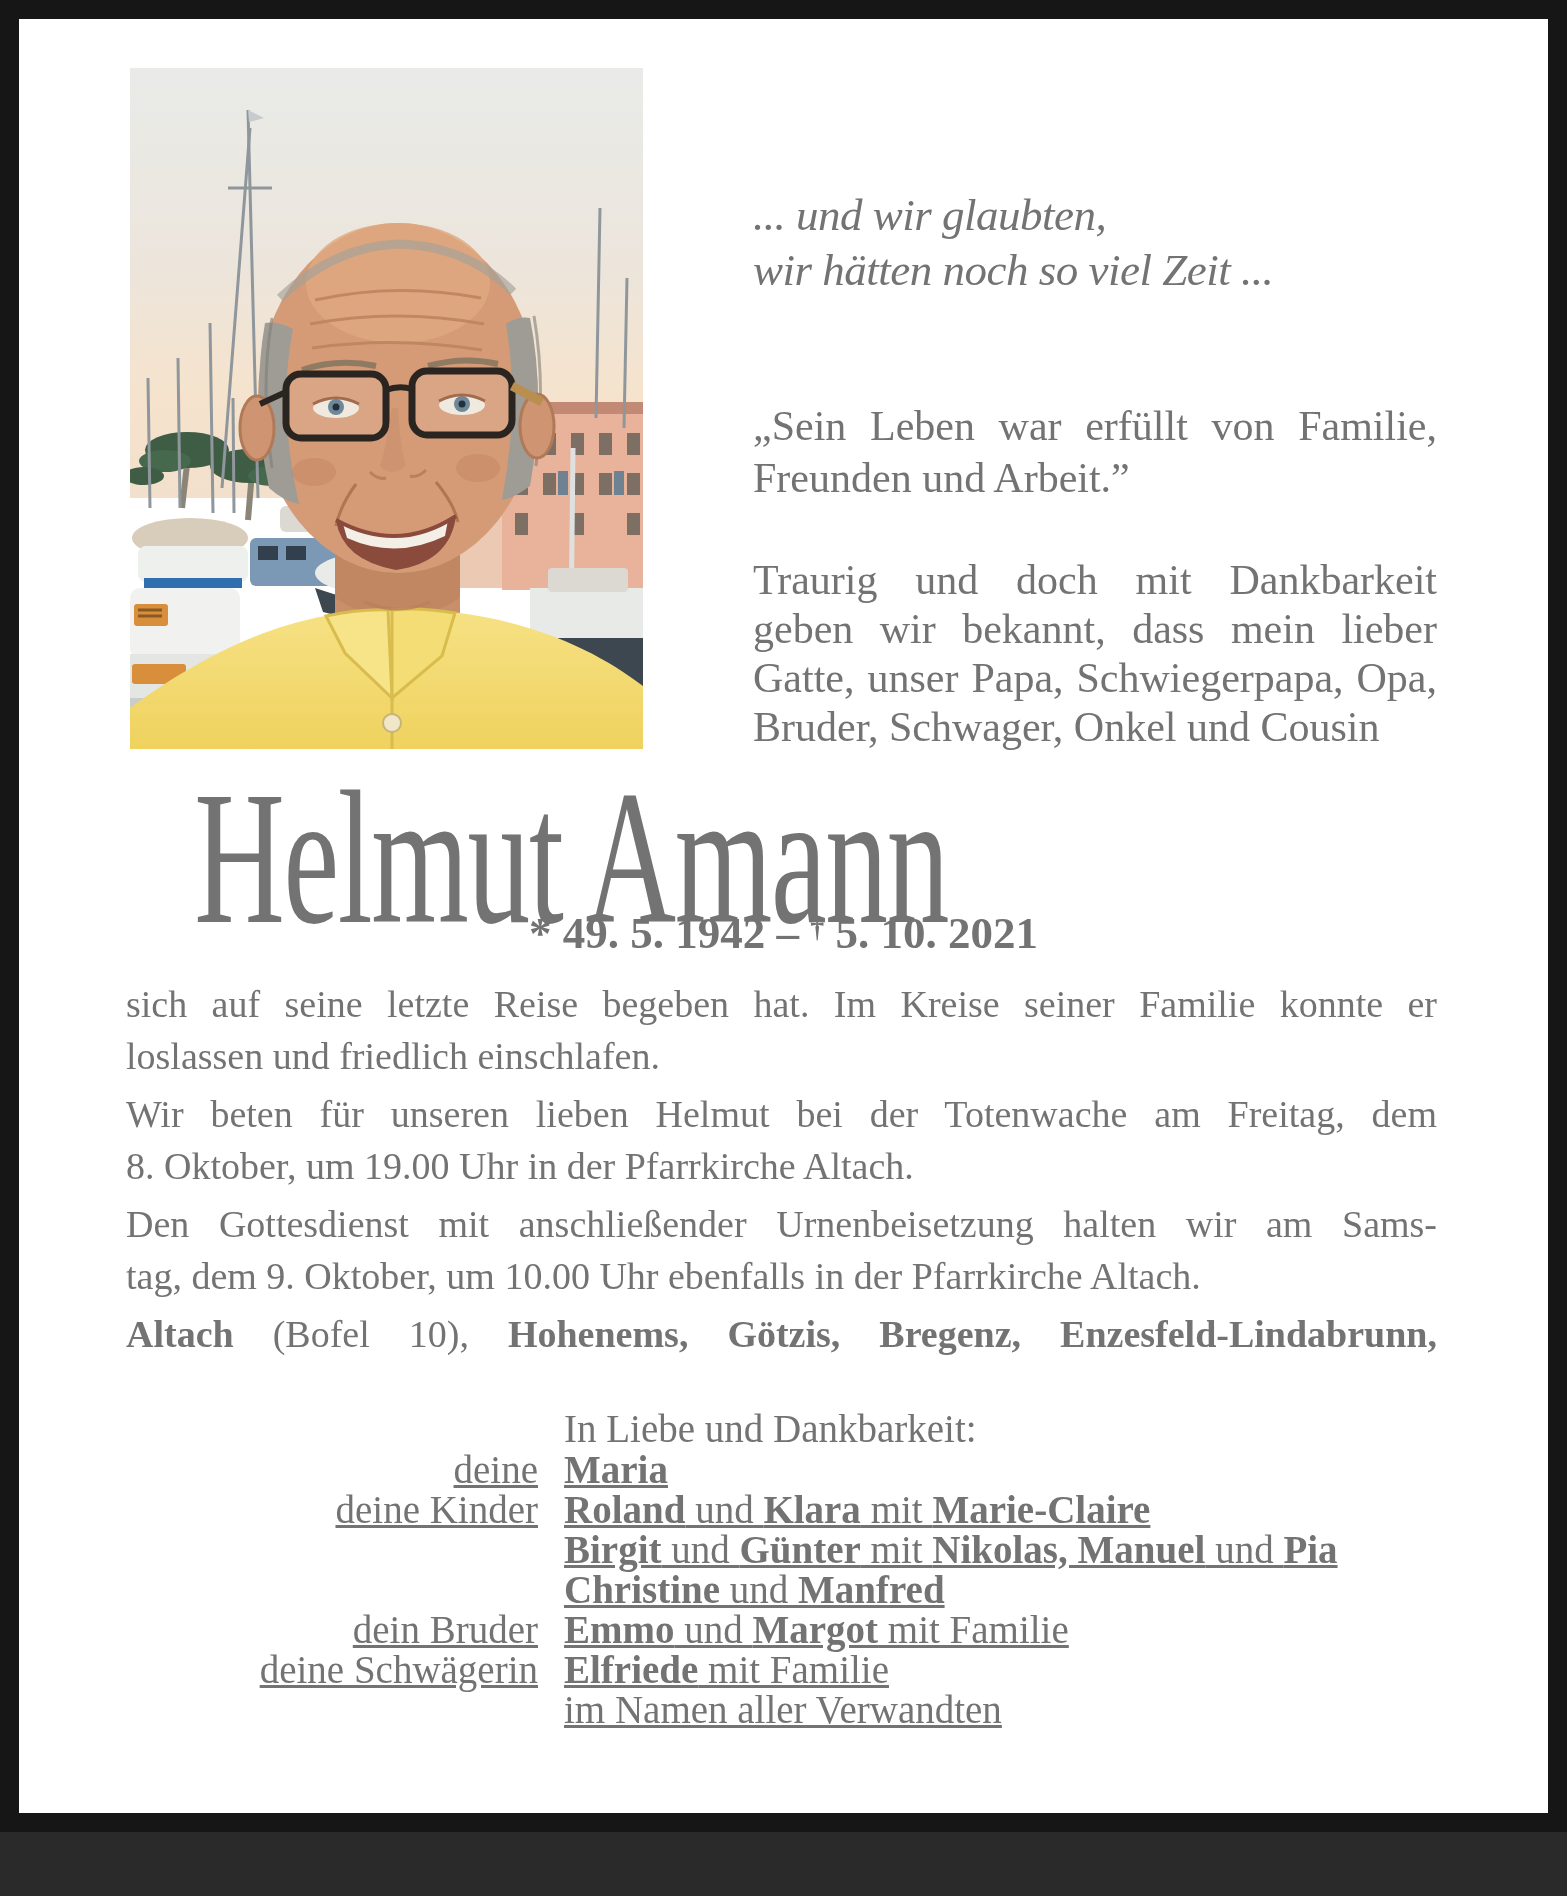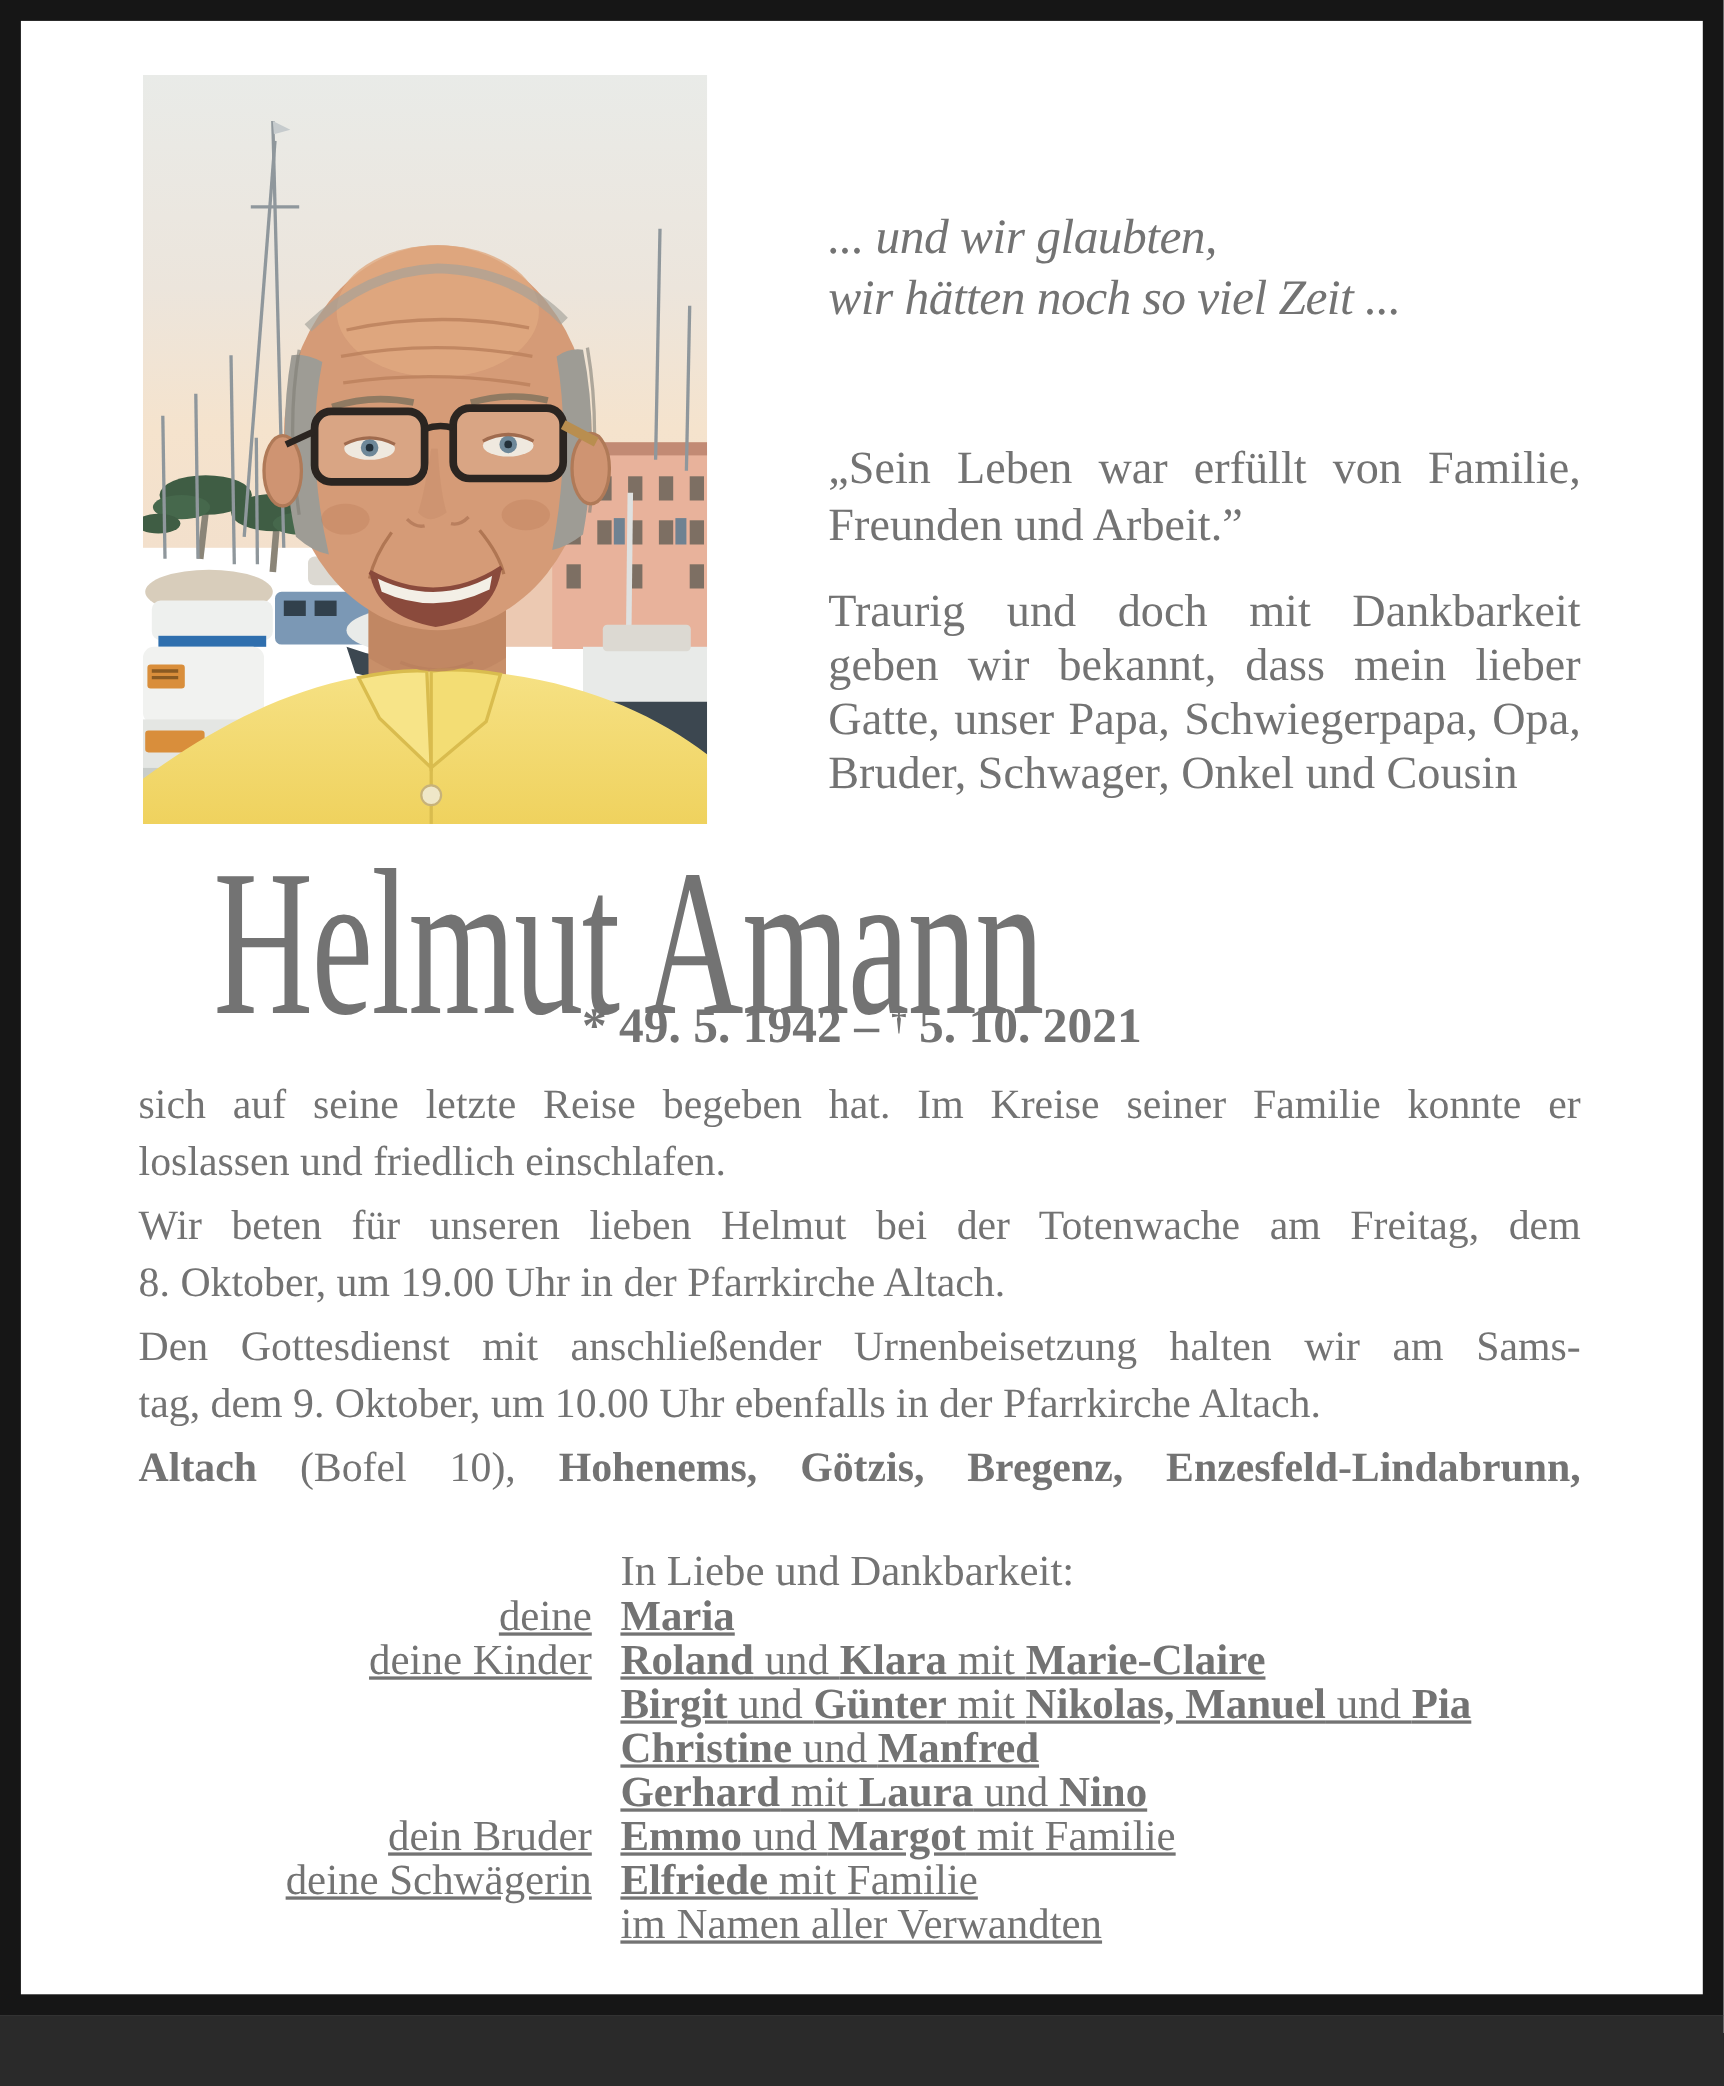--- a/index.html
+++ b/index.html
@@ -26,21 +26,21 @@
   .quote-top{
     position:absolute;left:753px;top:188px;width:700px;
     font-style:italic;font-size:45px;line-height:55px;
     letter-spacing:-0.5px;
   }
   .tribute{
     position:absolute;left:753px;top:400px;width:684px;
     font-size:42px;line-height:52px;
   }
   .intro{
-    position:absolute;left:753px;top:532px;width:684px;
+    position:absolute;left:753px;top:556px;width:684px;
     font-size:42px;line-height:49px;
   }
   .deceased-name{
     position:absolute;left:0;top:768px;width:1567px;
     text-align:left;font-size:190px;line-height:180px;
     white-space:nowrap;
   }
   .deceased-name .stretch{
     display:inline-block;
     transform:scaleX(0.66);
@@ -304,21 +304,20 @@
       <div class="fam-row">
         <div class="fam-label"></div>
         <div class="fam-names"><span class="b">Birgit</span><span> und </span><span class="b">Günter</span><span> mit </span><span class="b">Nikolas, Manuel</span><span> und </span><span class="b">Pia</span></div>
       </div>
       <div class="fam-row">
         <div class="fam-label"></div>
         <div class="fam-names"><span class="b">Christine</span><span> und </span><span class="b">Manfred</span></div>
       </div>
       <div class="fam-row">
         <div class="fam-label"></div>
-        <div class="fam-names"><span class="b">Gerhard</span><span> mit </span><span class="b">Laura</span><span> und </span><span class="b">Nino</span></div>
       </div>
       <div class="fam-row">
         <div class="fam-label">dein Bruder</div>
         <div class="fam-names"><span class="b">Emmo</span><span> und </span><span class="b">Margot</span><span> mit Familie</span></div>
       </div>
       <div class="fam-row">
         <div class="fam-label">deine Schwägerin</div>
         <div class="fam-names"><span class="b">Elfriede</span><span> mit Familie</span></div>
       </div>
       <div class="fam-row">

